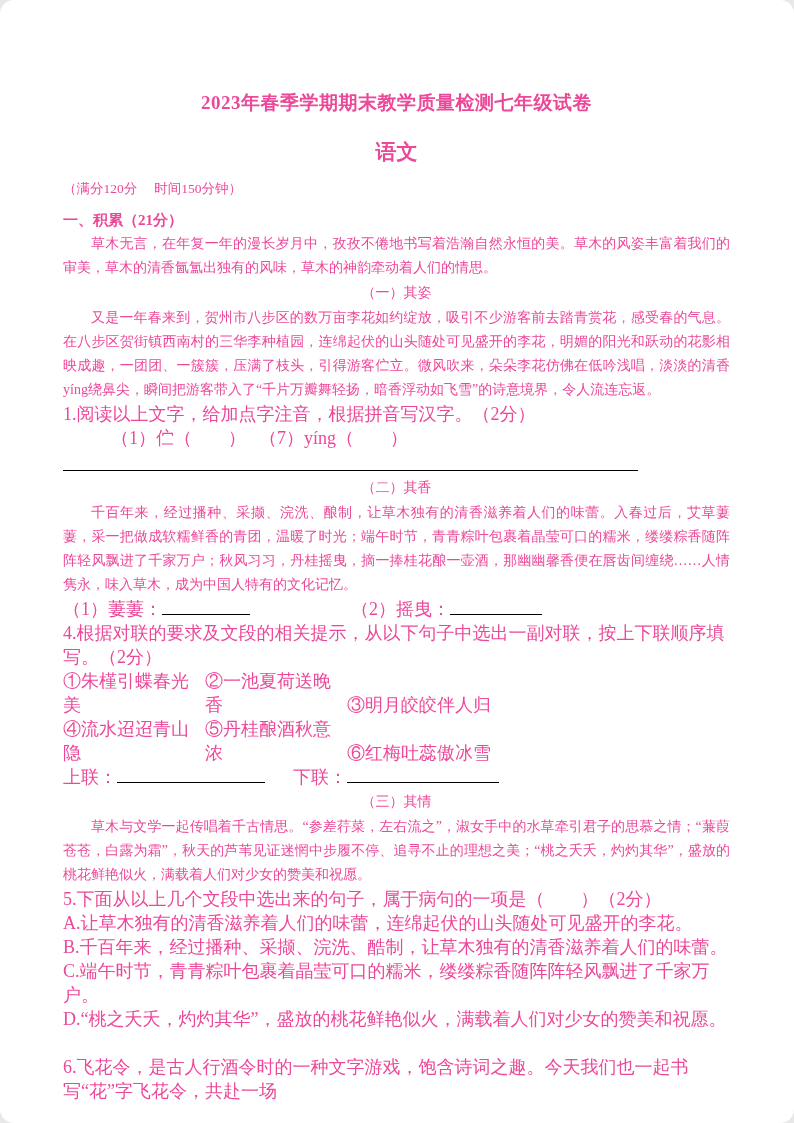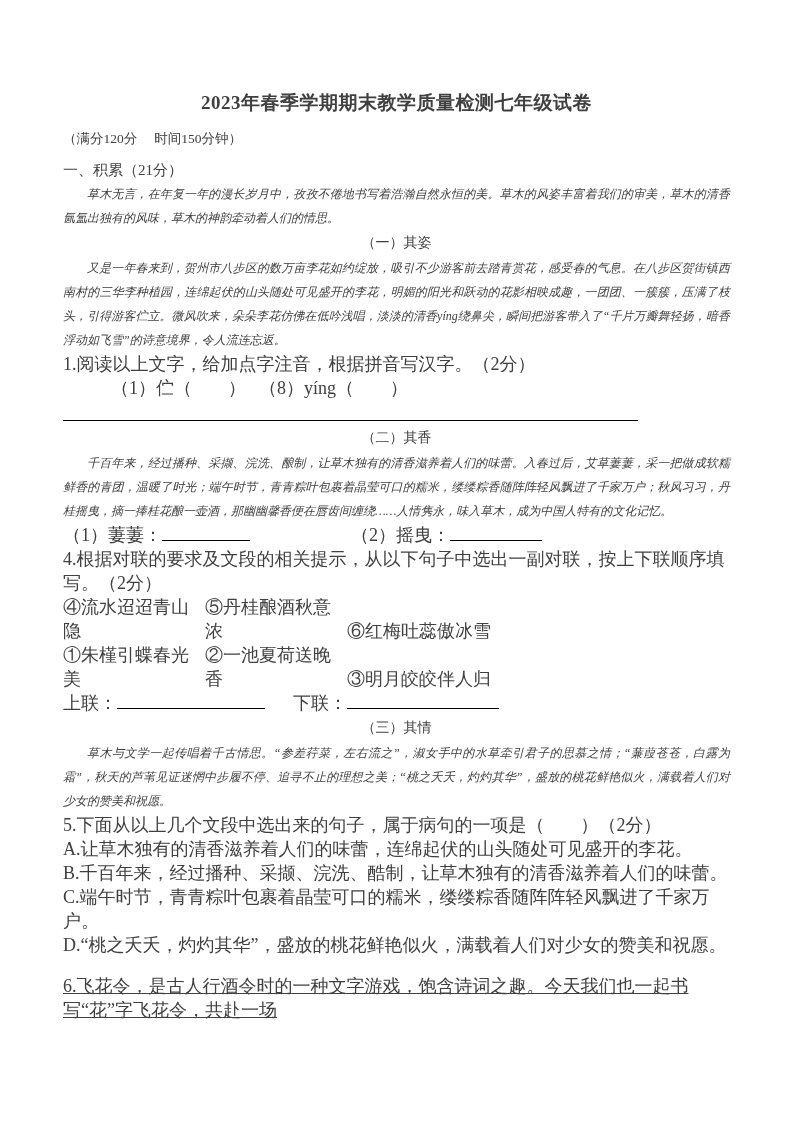--- a/index.html
+++ b/index.html
@@ -2,59 +2,59 @@
 <html><head>
 <meta charset="utf-8">
 <style>
   html, body { margin: 0; padding: 0; background: #e8e8e8; }
   .page {
     position: relative;
     width: 794px;
     height: 1123px;
     margin: 0 auto;
     background: #ffffff;
-    color: #404040;
+    color: #ec4899;
     font-family: "Liberation Serif", "DejaVu Serif", serif;
     overflow: hidden;
     box-sizing: border-box;
     padding: 90px 64px 8px 63px;
+    border-radius: 14px;
   }
   .exam-title {
     font-size: 19px;
     font-weight: bold;
     text-align: center;
     letter-spacing: 0.5px;
   }
   .subject-title {
     font-size: 21px;
     font-weight: bold;
     text-align: center;
     margin-top: 22px;
   }
   .exam-meta {
     font-size: 13.5px;
     text-align: left;
     margin-top: 14px;
   }
   .sec-head {
     font-size: 15px;
-    font-weight: normal;
+    font-weight: bold;
     margin-top: 10px;
     line-height: 24px;
   }
   .bodytext {
     font-size: 18px;
     line-height: 24px;
   }
   .passage {
-    font-size: 12px;
+    font-size: 14px;
     line-height: 24px;
     text-indent: 2em;
     text-align: justify;
-    font-style: italic; 
   }
   .sub-head {
     font-size: 14px;
     line-height: 26px;
     text-align: center;
   }
   .qline { margin: 0; }
   .item-col { display: inline-block; }
   .blank {
     display: inline-block;
@@ -71,58 +71,59 @@
   .opt-row span.opt-cell { display: inline-block; width: 142px; }
   .opt-row span.opt-cell-last { display: inline-block; }
   .couplet-gap { display: inline-block; width: 28px; }
 </style>
 </head>
 <body>
 
 <div class="page">
 
   <div class="exam-title">2023年春季学期期末教学质量检测七年级试卷</div>
+  <div class="subject-title">语文</div>
   <div class="exam-meta">（满分120分　 时间150分钟）</div>
 
   <div class="sec-head">一、积累（21分）</div>
 
   <div class="passage">草木无言，在年复一年的漫长岁月中，孜孜不倦地书写着浩瀚自然永恒的美。草木的风姿丰富着我们的审美，草木的清香氤氲出独有的风味，草木的神韵牵动着人们的情思。</div>
 
   <div class="sub-head">（一）其姿</div>
   <div class="passage">又是一年春来到，贺州市八步区的数万亩李花如约绽放，吸引不少游客前去踏青赏花，感受春的气息。在八步区贺街镇西南村的三华李种植园，连绵起伏的山头随处可见盛开的李花，明媚的阳光和跃动的花影相映成趣，一团团、一簇簇，压满了枝头，引得游客伫立。微风吹来，朵朵李花仿佛在低吟浅唱，淡淡的清香yíng绕鼻尖，瞬间把游客带入了“千片万瓣舞轻扬，暗香浮动如飞雪”的诗意境界，令人流连忘返。</div>
 
   <div class="bodytext qline">1.阅读以上文字，给加点字注音，根据拼音写汉字。（2分）</div>
   <div class="bodytext qline">
-    <span class="item-col" style="width:148px;margin-left:48px;">（1）伫（　　）</span><span>（8）yíng（　　）</span>
+    <span class="item-col" style="width:148px;margin-left:48px;">（1）伫（　　）</span><span>（7）yíng（　　）</span>
   </div>
 
   <div class="answer-rule"></div>
 
   <div class="sub-head">（二）其香</div>
   <div class="passage">千百年来，经过播种、采撷、浣洗、酿制，让草木独有的清香滋养着人们的味蕾。入春过后，艾草萋萋，采一把做成软糯鲜香的青团，温暖了时光；端午时节，青青粽叶包裹着晶莹可口的糯米，缕缕粽香随阵阵轻风飘进了千家万户；秋风习习，丹桂摇曳，摘一捧桂花酿一壶酒，那幽幽馨香便在唇齿间缠绕……人情隽永，味入草木，成为中国人特有的文化记忆。</div>
 
   <div class="bodytext qline">
     <span class="item-col" style="width:288px;"><span>（1）萋萋：</span><span class="blank" style="width:88px;"></span></span><span><span>（2）摇曳：</span><span class="blank" style="width:92px;"></span></span>
   </div>
 
   <div class="bodytext qline">4.根据对联的要求及文段的相关提示，从以下句子中选出一副对联，按上下联顺序填写。（2分）</div>
   <div class="bodytext qline opt-row">
-    <span class="opt-cell">④流水迢迢青山隐</span><span class="opt-cell">⑤丹桂酿酒秋意浓</span><span class="opt-cell-last">⑥红梅吐蕊傲冰雪</span>
+    <span class="opt-cell">①朱槿引蝶春光美</span><span class="opt-cell">②一池夏荷送晚香</span><span class="opt-cell-last">③明月皎皎伴人归</span>
   </div>
   <div class="bodytext qline opt-row">
-    <span class="opt-cell">①朱槿引蝶春光美</span><span class="opt-cell">②一池夏荷送晚香</span><span class="opt-cell-last">③明月皎皎伴人归</span>
+    <span class="opt-cell">④流水迢迢青山隐</span><span class="opt-cell">⑤丹桂酿酒秋意浓</span><span class="opt-cell-last">⑥红梅吐蕊傲冰雪</span>
   </div>
   <div class="bodytext qline">
     <span>上联：</span><span class="blank" style="width:148px;"></span><span class="couplet-gap"></span><span>下联：</span><span class="blank" style="width:152px;"></span>
   </div>
 
   <div class="sub-head">（三）其情</div>
   <div class="passage">草木与文学一起传唱着千古情思。“参差荇菜，左右流之”，淑女手中的水草牵引君子的思慕之情；“蒹葭苍苍，白露为霜”，秋天的芦苇见证迷惘中步履不停、追寻不止的理想之美；“桃之夭夭，灼灼其华”，盛放的桃花鲜艳似火，满载着人们对少女的赞美和祝愿。</div>
 
   <div class="bodytext qline">5.下面从以上几个文段中选出来的句子，属于病句的一项是（　　）（2分）</div>
   <div class="bodytext qline">A.让草木独有的清香滋养着人们的味蕾，连绵起伏的山头随处可见盛开的李花。</div>
   <div class="bodytext qline">B.千百年来，经过播种、采撷、浣洗、酷制，让草木独有的清香滋养着人们的味蕾。</div>
   <div class="bodytext qline">C.端午时节，青青粽叶包裹着晶莹可口的糯米，缕缕粽香随阵阵轻风飘进了千家万户。</div>
   <div class="bodytext qline">D.“桃之夭夭，灼灼其华”，盛放的桃花鲜艳似火，满载着人们对少女的赞美和祝愿。</div>
 
-  <div class="bodytext qline" style="margin-top:17px;text-decoration:underline;">6.飞花令，是古人行酒令时的一种文字游戏，饱含诗词之趣。今天我们也一起书写“花”字飞花令，共赴一场</div>
+  <div class="bodytext qline" style="margin-top:24px;">6.飞花令，是古人行酒令时的一种文字游戏，饱含诗词之趣。今天我们也一起书写“花”字飞花令，共赴一场</div>
 
 </div>
 
 </body></html>

